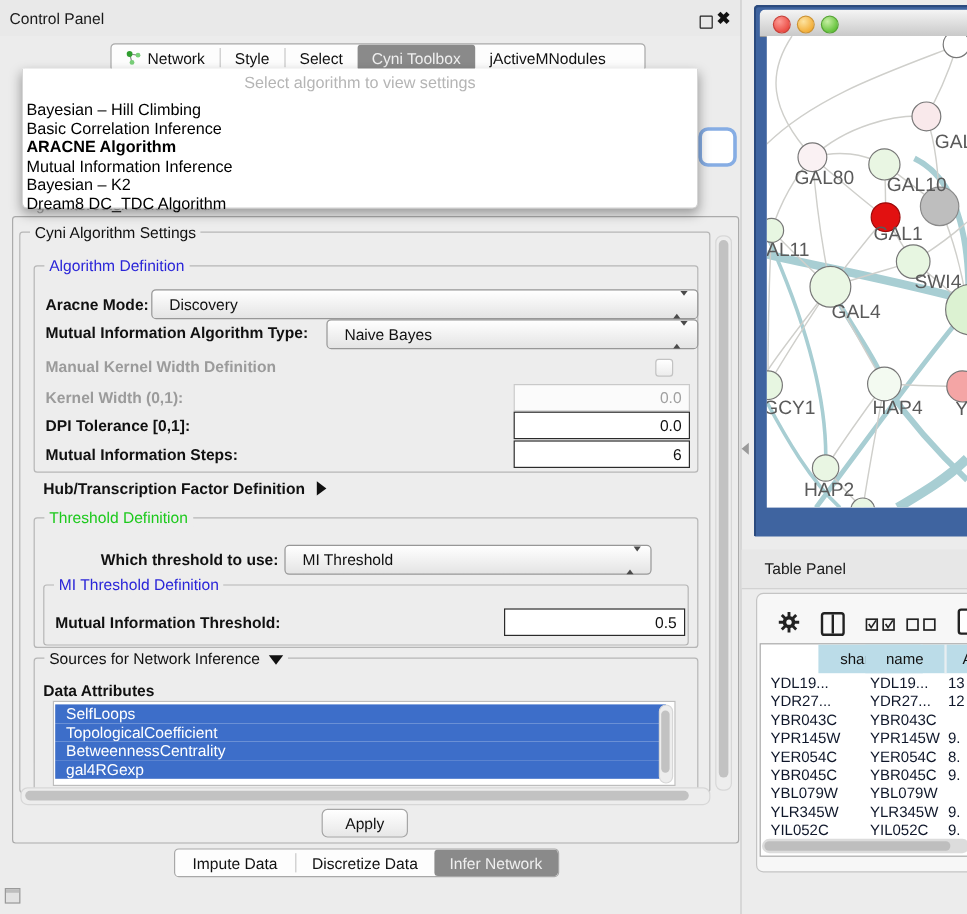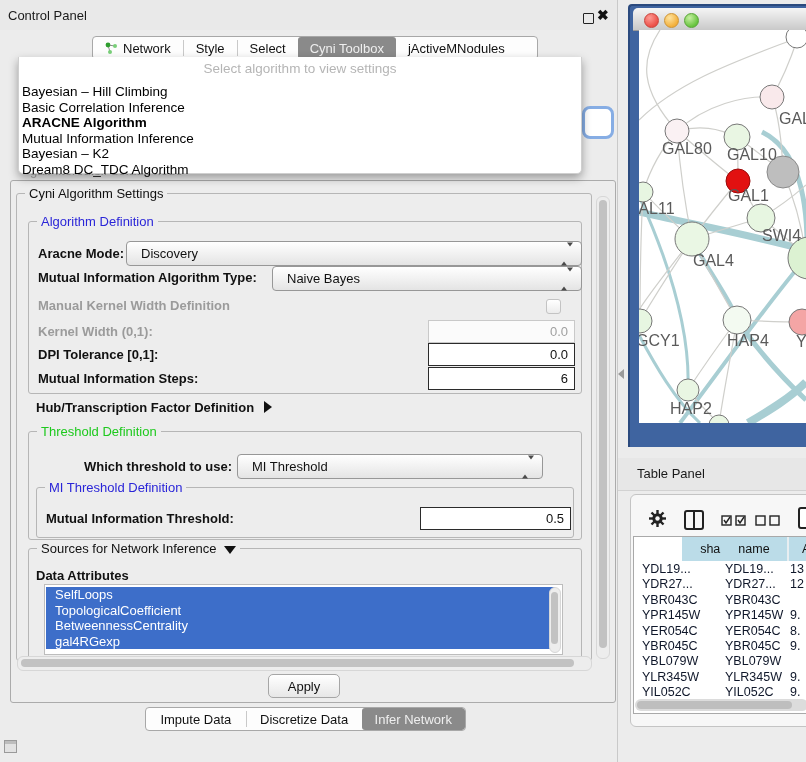--- a/index.html
+++ b/index.html
@@ -303,21 +303,21 @@
         <circle cx="692" cy="239" r="17" fill="#EAF7E4"></circle>
         <circle cx="640" cy="321" r="12" fill="#E7F6E1"></circle>
         <circle cx="737" cy="320" r="14" fill="#F3FAF1"></circle>
         <circle cx="802" cy="322" r="13" fill="#F4A5A5"></circle>
         <circle cx="688" cy="390" r="11" fill="#E9F6E3"></circle>
         <circle cx="719" cy="425" r="10" fill="#E9F6E3"></circle>
       </g>
     </svg>
     <div class="nlabel" style="left:140px;top:80px;">GAL</div>
     <div class="nlabel" style="left:23px;top:110px;">GAL80</div>
-    <div class="nlabel" style="left:88px;top:116px;">GAL10</div>
+    <div class="nlabel" style="left:100px;top:116px;">GAL10</div>
     <div class="nlabel" style="left:89px;top:157px;">GAL1</div>
     <div class="nlabel" style="left:-13px;top:170px;">GAL11</div>
     <div class="nlabel" style="left:123px;top:197px;">SWI4</div>
     <div class="nlabel" style="left:54px;top:222px;">GAL4</div>
     <div class="nlabel" style="left:-3px;top:302px;">GCY1</div>
     <div class="nlabel" style="left:88px;top:302px;">HAP4</div>
     <div class="nlabel" style="left:157px;top:303px;">Y</div>
     <div class="nlabel" style="left:31px;top:370px;">HAP2</div>
   </div>
 

